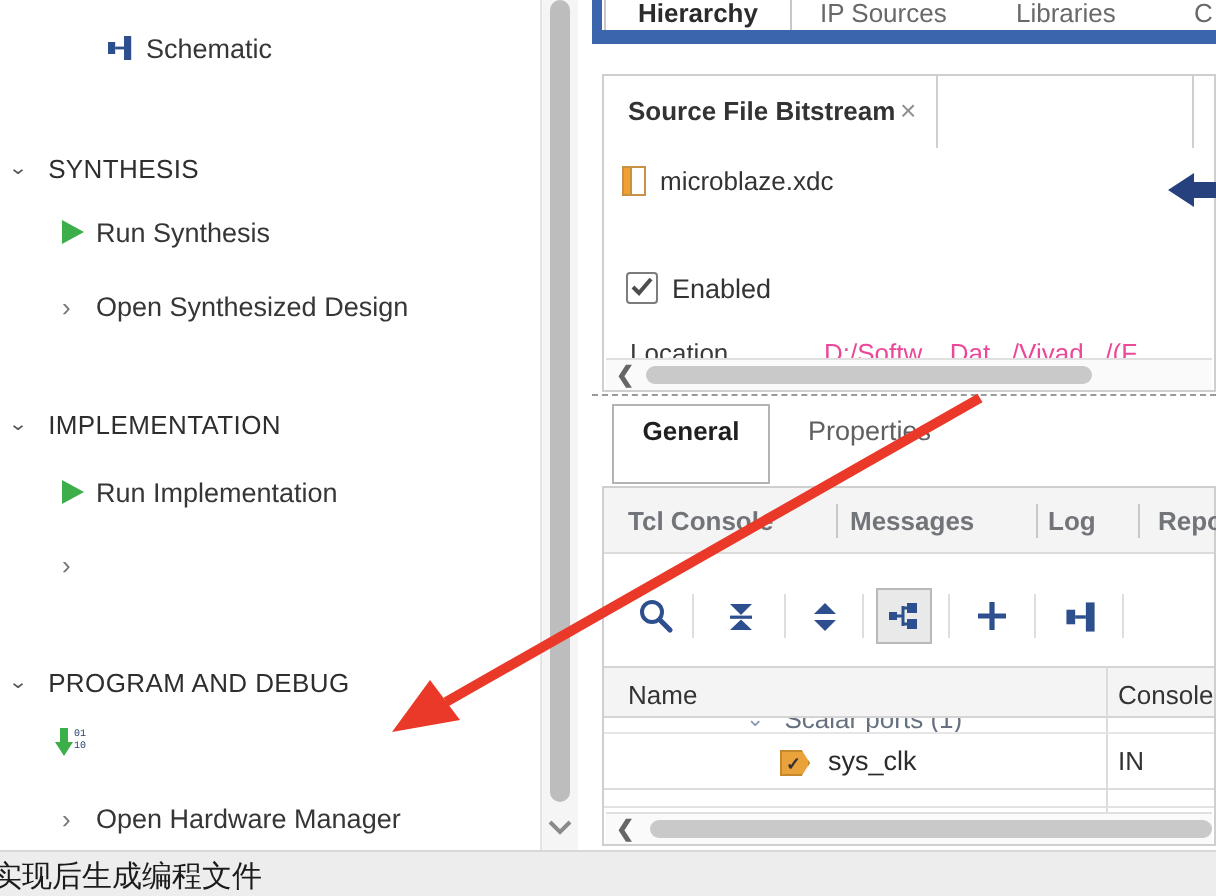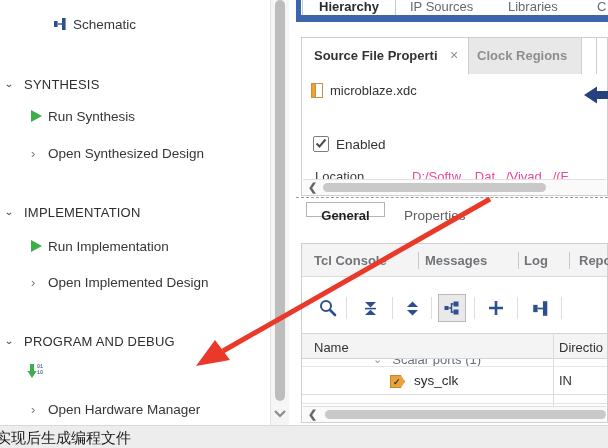--- a/index.html
+++ b/index.html
@@ -44,21 +44,21 @@
   .loc-row { position:absolute; left:1px; right:1px; top:131px; height:10px; overflow:hidden; }
   .loc-row .lbl { position:absolute; left:12px; top:0; font-size:13px; color:#3a3a3a; }
   .loc-row .val { position:absolute; left:109px; top:0; font-size:13px; color:#ec4899;text-align:center; }
 
   .h-sb { position:absolute; left:1px; right:1px; height:16px; background:#fafafa; border-top:1px solid #e0e0e0; }
   .h-sb .arr { position:absolute; left:5px; top:1px; font-size:11px; color:#666; font-weight:bold; }
   .h-sb .thumb { position:absolute; top:3px; height:9px; background:#c9c9c9; border-radius:4.5px; }
 
   .dashes { position:absolute; left:296px; top:197px; width:312px; border-top:1px dashed #9a9a9a; }
 
-  .gen-tab { position:absolute; left:306px; top:202px; width:79px; height:15px; background:#fff; border:1px solid #b3b3b3; text-align:center; line-height:26px; font-weight:bold; font-size:13px; color:#1f1f1f; }
+  .gen-tab { position:absolute; left:306px; top:202px; width:79px; height:40px; background:#fff; border:1px solid #b3b3b3; text-align:center; line-height:26px; font-weight:bold; font-size:13px; color:#1f1f1f; }
   .propword { position:absolute; left:404px; top:208px; font-size:13.5px; color:#5f6062; }
 
   
   .console { position:absolute; left:301px; top:243px; width:307px; height:180px; background:#fff; border:1px solid #cfcfcf; }
   .c-tabs { position:absolute; left:0; top:0; width:100%; height:33px; background:#f4f4f4; border-bottom:1px solid #dcdcdc; }
   .c-tab { position:absolute; top:9px; font-weight:bold; font-size:13px; color:#717478; white-space:nowrap; }
   .c-sep { position:absolute; top:8px; width:1px; height:17px; background:#c8c8c8; }
   .tb-btn { position:absolute; top:50px; width:28px; height:28px; display:flex; align-items:center; justify-content:center; cursor:pointer; }
   .tb-btn.boxed { background:#e9e9e9; border:1px solid #b9b9b9; }
   .tb-sep { position:absolute; top:53px; width:1px; height:22px; background:#dedede; }
@@ -115,21 +115,20 @@
   <div class="fn-row" style="left:4px;top:202px;">
     <span class="sec-chev">⌄</span>
     <span class="sec-title">IMPLEMENTATION</span>
   </div>
   <div class="fn-row" style="left:31px;top:236px;justify-content:flex-end;">
     <span class="play-tri"></span>
     <span class="fn-label">Run Implementation</span>
   </div>
   <div class="fn-row" style="left:31px;top:272px;">
     <span class="item-chev">›</span>
-    <span class="fn-label">Open Implemented Design</span>
   </div>
 
   <div class="fn-row" style="left:4px;top:331px;">
     <span class="sec-chev">⌄</span>
     <span class="sec-title">PROGRAM AND DEBUG</span>
   </div>
   <div class="fn-row" style="left:27px;top:361px;">
     <svg width="16" height="17" viewBox="0 0 16 17" style="margin-right:4px;">
       <rect x="3" y="1" width="4" height="8" fill="#3cae4a"></rect>
       <polygon points="0.5,8 9.5,8 5,15" fill="#3cae4a"></polygon>
@@ -154,25 +153,22 @@
 <div class="src-tab-sel">
   <span>Hierarchy</span>
 </div>
 <span class="src-tab" style="left:410px;"><span>IP Sources</span></span>
 <span class="src-tab" style="left:508px;"><span>Libraries</span></span>
 <span class="src-tab" style="left:597px;"><span>C</span></span>
 <div class="blue-hbar"></div>
 
 <div class="props">
   <div class="ptab-sel">
-    <span class="t">Source File Properti</span>
+    <span class="t">Source File Bitstream</span>
     <span class="ptab-close">×</span>
-  </div>
-  <div class="ptab">
-    <span class="t">Clock Regions</span>
   </div>
   <div class="ptab-sep"></div>
 
   <div class="file-row">
     <svg width="12" height="15" viewBox="0 0 12 15">
       <rect x="0.5" y="0.5" width="11" height="14" fill="#ffffff" stroke="#c79245"></rect>
       <rect x="0.5" y="0.5" width="4" height="14" fill="#f0a030" stroke="#c79245"></rect>
     </svg>
     <span class="file-name">microblaze.xdc</span>
   </div>
@@ -256,21 +252,21 @@
     <svg width="17" height="17" viewBox="0 0 14 14">
       <rect x="1" y="4" width="3.6" height="6" fill="#2d4f8e"></rect>
       <rect x="9" y="1" width="3.6" height="12" fill="#2d4f8e"></rect>
       <path d="M4.6 7 H9" stroke="#2d4f8e" stroke-width="1.4" fill="none"></path>
     </svg>
   </div>
   <div class="tb-sep" style="left:259px;"></div>
 
   <div class="t-head">
     <span class="h1">Name</span>
-    <span class="h2">Directio</span>
+    <span class="h2">Console</span>
   </div>
   <div class="col-div"></div>
 
   <div class="row-clip">
     <div class="inner">
       <span class="gchev">⌄</span>
       <span class="gtxt">Scalar ports (1)</span>
     </div>
   </div>
 

